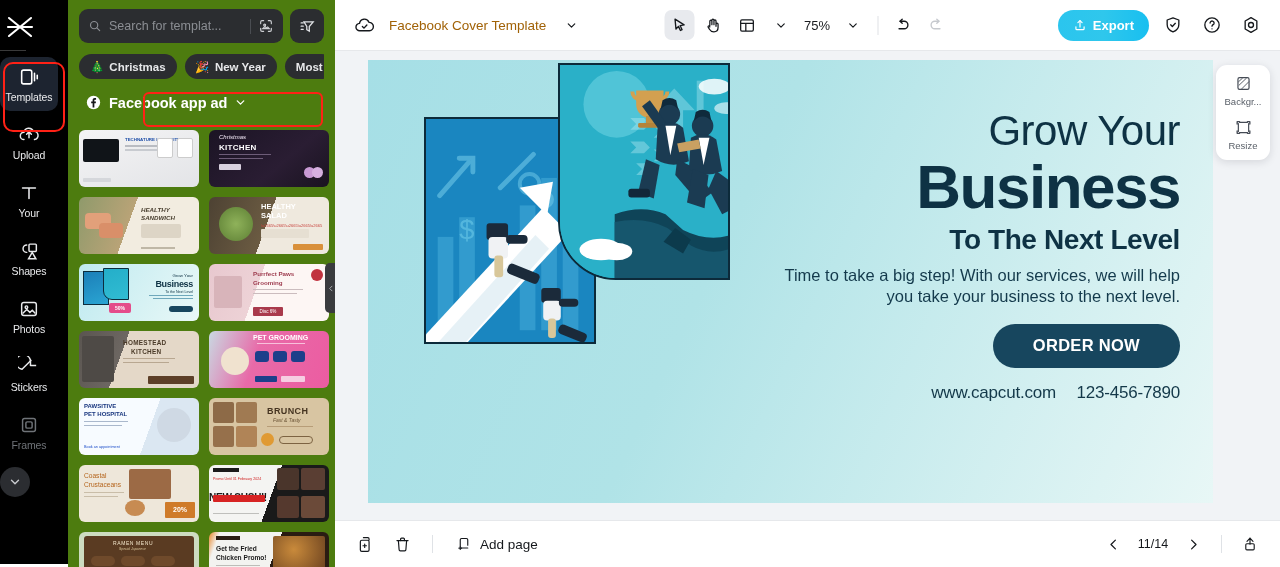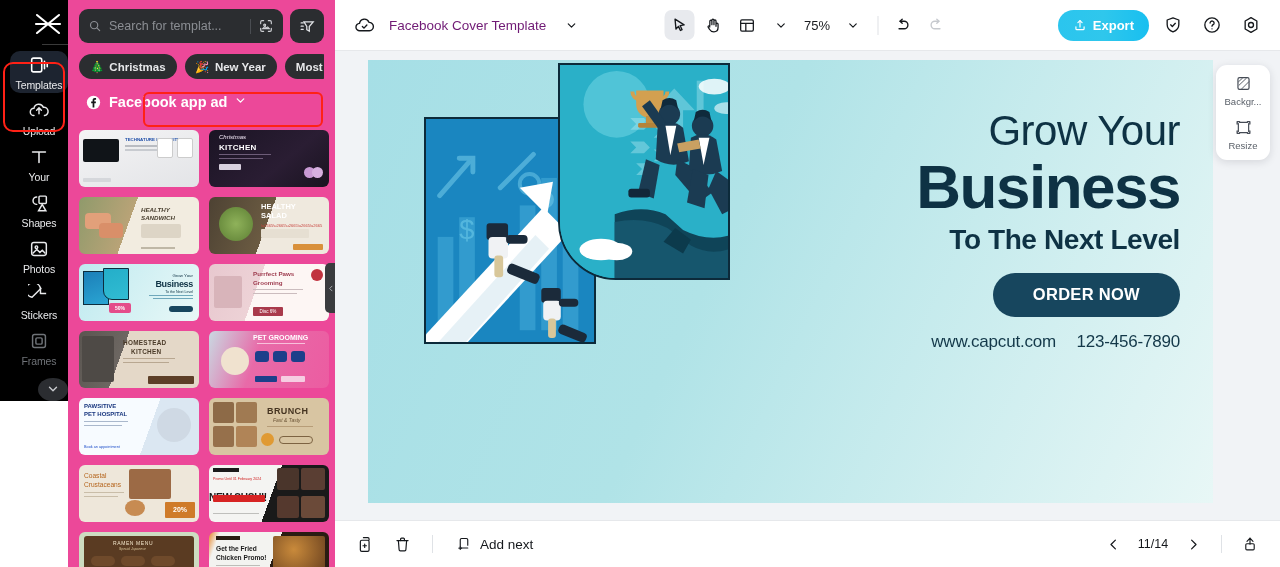--- a/index.html
+++ b/index.html
@@ -6,22 +6,22 @@
   html, body {
     width: 1280px; height: 567px;
     overflow: hidden;
     font-family: "Liberation Sans", sans-serif;
     background: #ffffff;
   }
   .app { position: relative; width: 1280px; height: 567px; display: flex; }
 
   
   .rail {
-    width: 68px; height: 401px; background: #000000;
-    display: flex; flex-direction: column; align-items: flex-end;
+    width: 68px; height: 564px; background: #000000;
+    display: flex; flex-direction: column; align-items: flex-start;
     flex: 0 0 68px; position: relative; overflow: hidden;
   }
   .logo { margin-top: 12px; margin-bottom: 6px; width: 40px; height: 30px;
           display: flex; align-items: center; justify-content: center; }
   .rail-sep { width: 26px; height: 1px; background: #3a3a3a; margin: 2px 0 6px; }
   .rail-item {
     width: 58px; height: 54px; border-radius: 10px;
     display: flex; flex-direction: column; align-items: center; justify-content: center;
     gap: 4px; color: #e9eaec; margin-bottom: 4px; cursor: pointer;
   }
@@ -34,42 +34,42 @@
     display: flex; align-items: center; justify-content: center;
     margin-top: 4px; cursor: pointer; color: #c9cbcf;
   }
   .ann-rail {
     position: absolute; left: 3px; top: 62px; width: 62px; height: 70px;
     border: 2.5px solid #ff2116; border-radius: 10px; pointer-events: none;
   }
 
   
   .tpanel {
-    width: 267px; flex: 0 0 267px; height: 567px; background: #ec4899;
+    width: 267px; flex: 0 0 267px; height: 567px; background: #4d7c0f;
     position: relative; overflow: hidden;
   }
   .tp-top { padding: 9px 11px 0 11px; }
   .tp-searchrow { display: flex; gap: 7px; align-items: center; }
   .searchbox {
     flex: 1; height: 34px; background: #2b2d30; border-radius: 9px;
     display: flex; align-items: center; padding: 0 9px; gap: 7px;
   }
   .search-ph { color: #8b8e93; font-size: 12.5px; flex: 1; white-space: nowrap; overflow: hidden; }
   .vdiv { width: 1px; height: 15px; background: #4a4d52; }
   .filter-btn {
     width: 34px; height: 34px; background: #2b2d30; border-radius: 9px;
     display: flex; align-items: center; justify-content: center; cursor: pointer;
   }
   .chiprow { display: flex; gap: 8px; margin-top: 11px; overflow: hidden; }
   .chip {
     background: #2b2d30; border-radius: 16px; height: 25px; padding: 0 11px;
     display: flex; align-items: center; gap: 5px; color: #e7e8ea;
     font-size: 11.5px; font-weight: bold; white-space: nowrap; cursor: pointer;
   }
-  .catrow { margin-top: 12px; display: flex; gap: 7px;
+  .catrow { margin-top: 12px; display: flex; align-items: center; gap: 7px;
             color: #ffffff; font-size: 14.5px; font-weight: bold; cursor: pointer;
             padding: 3px 6px; position: relative; width: 182px; }
   .ann-cat {
     position: absolute; left: 75px; top: 92px; width: 180px; height: 35px;
     border: 2.5px solid #ff2116; border-radius: 6px; pointer-events: none; z-index: 5;
   }
   .grid {
     position: absolute; top: 130px; left: 11px; right: 6px; bottom: 0;
     display: grid; grid-template-columns: 1fr 1fr; gap: 10px 10px;
     overflow: hidden; align-content: start;
@@ -84,21 +84,21 @@
     align-items: center; justify-content: center; cursor: pointer; z-index: 6;
   }
 
   
   .main { flex: 1; height: 567px; display: flex; flex-direction: column;
           background: #f1f3f6; position: relative; }
   .topbar {
     height: 51px; background: #ffffff; border-bottom: 1px solid #e6e8eb;
     display: flex; align-items: center; padding: 0 14px; gap: 10px; position: relative;
   }
-  .doc-title { font-size: 13.5px; color: #701a75; }
+  .doc-title { font-size: 13.5px; color: #a16207; }
   .tb-icon { width: 30px; height: 30px; display: flex; align-items: center;
              justify-content: center; border-radius: 7px; cursor: pointer; color: #1a1c1f; }
   .tb-icon.active { background: #e8eaee; }
   .tools { position: absolute; left: 50%; transform: translateX(-50%);
            display: flex; align-items: center; gap: 4px; }
   .zoomval { font-size: 13px; color: #1a1c1f; min-width: 34px; text-align: center; }
   .tb-sep { width: 1px; height: 19px; background: #dfe2e6; margin: 0 5px; }
   .right-tb { margin-left: auto; display: flex; align-items: flex-start; gap: 9px; }
   .export-btn {
     height: 31px; padding: 0 15px; border-radius: 16px; border: none;
@@ -634,20 +634,21 @@
             <ellipse cx="58" cy="190" rx="16" ry="9" fill="#ffffff"></ellipse>
             <ellipse cx="158" cy="22" rx="16" ry="8" fill="#ffffff" opacity=".85"></ellipse>
             <ellipse cx="170" cy="44" rx="12" ry="6" fill="#ffffff" opacity=".6"></ellipse>
           </svg>
         </div>
 
         <div class="txtcol">
           <div class="h-grow">Grow Your</div>
           <div class="h-business">Business</div>
           <div class="h-next">To The Next Level</div>
+          <div class="p-body">Time to take a big step! With our services, we will help you take your business to the next level.</div>
           <button class="order">ORDER NOW</button>
           <div class="contact">
             <span style="margin-left:0">www.capcut.com</span>
             <span>123-456-7890</span>
           </div>
         </div>
       </div>
 
       <div class="rpanel">
         <div class="rp-item">
@@ -682,21 +683,21 @@
           <path d="M6.8 7l.9 11.4A1.6 1.6 0 009.3 20h5.4a1.6 1.6 0 001.6-1.6L17.2 7"></path>
         </svg>
       </div>
       <span class="bb-sep"></span>
       <div class="addpage">
         <svg width="18" height="18" viewBox="0 0 24 24" fill="none" stroke="#15181c" stroke-width="1.5" stroke-linecap="round">
           <path d="M17 13.6V6.4A1.8 1.8 0 0015.2 4.6H8.8A1.8 1.8 0 007 6.4v9.2"></path>
           <path d="M17 17.4H8.6"></path>
             <path d="M7 15.6v3.8M5.2 17.5H8.8"></path>
         </svg>
-        <span>Add next</span>
+        <span>Add page</span>
       </div>
 
       <div class="bb-right">
         <div class="bb-icon">
           <svg width="15" height="15" viewBox="0 0 24 24" fill="none" stroke="#15181c" stroke-width="2" stroke-linecap="round" stroke-linejoin="round">
             <path d="M15 5l-7 7 7 7"></path>
           </svg>
         </div>
         <span class="pagenum">11/14</span>
         <div class="bb-icon">

